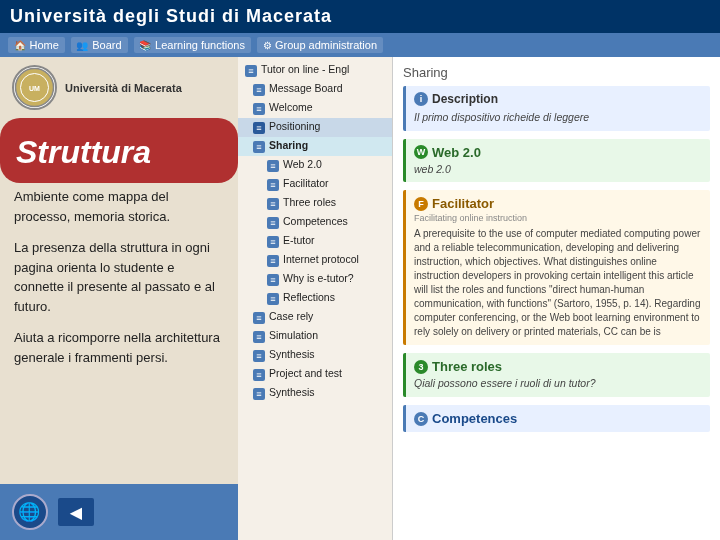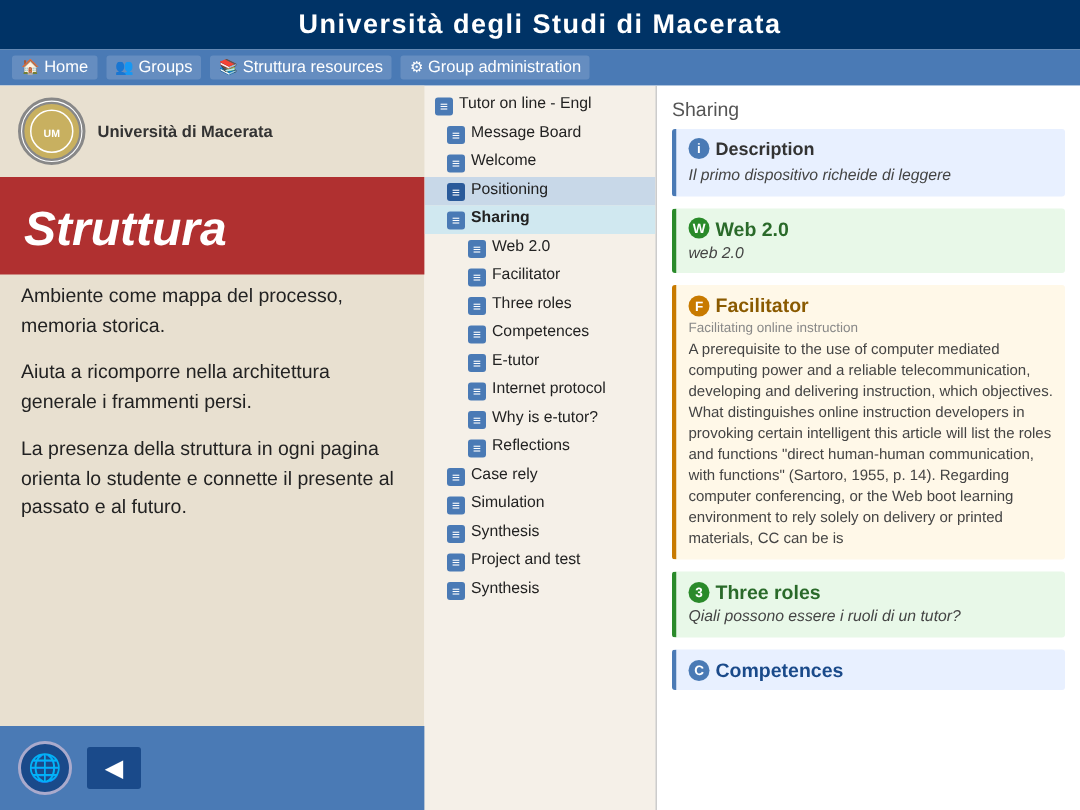--- a/index.html
+++ b/index.html
@@ -2,21 +2,20 @@
 <html><head>
   <meta charset="utf-8">
   <style>
     * { margin: 0; padding: 0; box-sizing: border-box; }
     body { width: 720px; height: 540px; overflow: hidden; font-family: Arial, sans-serif; background: #fff; display: flex; flex-direction: column; }
 
     
     .top-header {
       background: #003366;
       color: white;
-      text-align: center;
       padding: 6px 10px;
       font-size: 18px;
       font-weight: bold;
       letter-spacing: 1px;
     }
     .top-header span.light { font-weight: normal; }
 
     
     .nav-bar {
       background: #4a7ab5;
@@ -36,21 +35,21 @@
 
     
     .main-area {
       display: flex;
       flex: 1;
       overflow: hidden;
     }
 
     
     .left-panel {
-      width: 283px;
+      width: 238px;
       background: #e8e0d0;
       display: flex;
       flex-direction: column;
       padding: 0;
       flex-shrink: 0;
     }
 
     .left-top {
       display: flex;
       align-items: center;
@@ -74,20 +73,21 @@
       font-weight: bold;
     }
 
     .struttura-banner {
       background: #b03030;
       color: white;
       font-size: 32px;
       font-weight: bold;
       padding: 16px 16px 12px 16px;
       font-style: italic;
+      border-radius: 20px;
     }
 
     .left-text-area {
       padding: 4px 14px;
       flex: 1;
     }
     .left-text-area p {
       font-size: 13px;
       color: #222;
       margin-bottom: 12px;
@@ -268,25 +268,25 @@
   </span>
 </div>
 
 <div class="nav-bar">
   <div class="nav-item">
     <span class="nav-icon">🏠</span>
     <span>Home</span>
   </div>
   <div class="nav-item">
     <span class="nav-icon">👥</span>
-    <span>Groups</span>
+    <span>Board</span>
   </div>
   <div class="nav-item">
     <span class="nav-icon">📚</span>
-    <span>Struttura resources</span>
+    <span>Learning functions</span>
   </div>
   <div class="nav-item">
     <span class="nav-icon">⚙</span>
     <span>Group administration</span>
   </div>
 </div>
 
 <div class="main-area">
 
   <div class="left-panel">
@@ -300,22 +300,22 @@
       </div>
       <div class="university-name">Università di Macerata</div>
     </div>
 
     <div class="struttura-banner">
       <span>Struttura</span>
     </div>
 
     <div class="left-text-area">
       <p>Ambiente come mappa del processo, memoria storica.</p>
+      <p>La presenza della struttura in ogni pagina orienta lo studente e connette il presente al passato e al futuro.</p>
       <p>Aiuta a ricomporre nella architettura generale i frammenti persi.</p>
-      <p>La presenza della struttura in ogni pagina orienta lo studente e connette il presente al passato e al futuro.</p>
     </div>
 
     <div class="left-bottom">
       <div class="globe-icon">🌐</div>
       <div class="nav-arrow">◀</div>
     </div>
   </div>
 
   <div class="right-panel">
 

